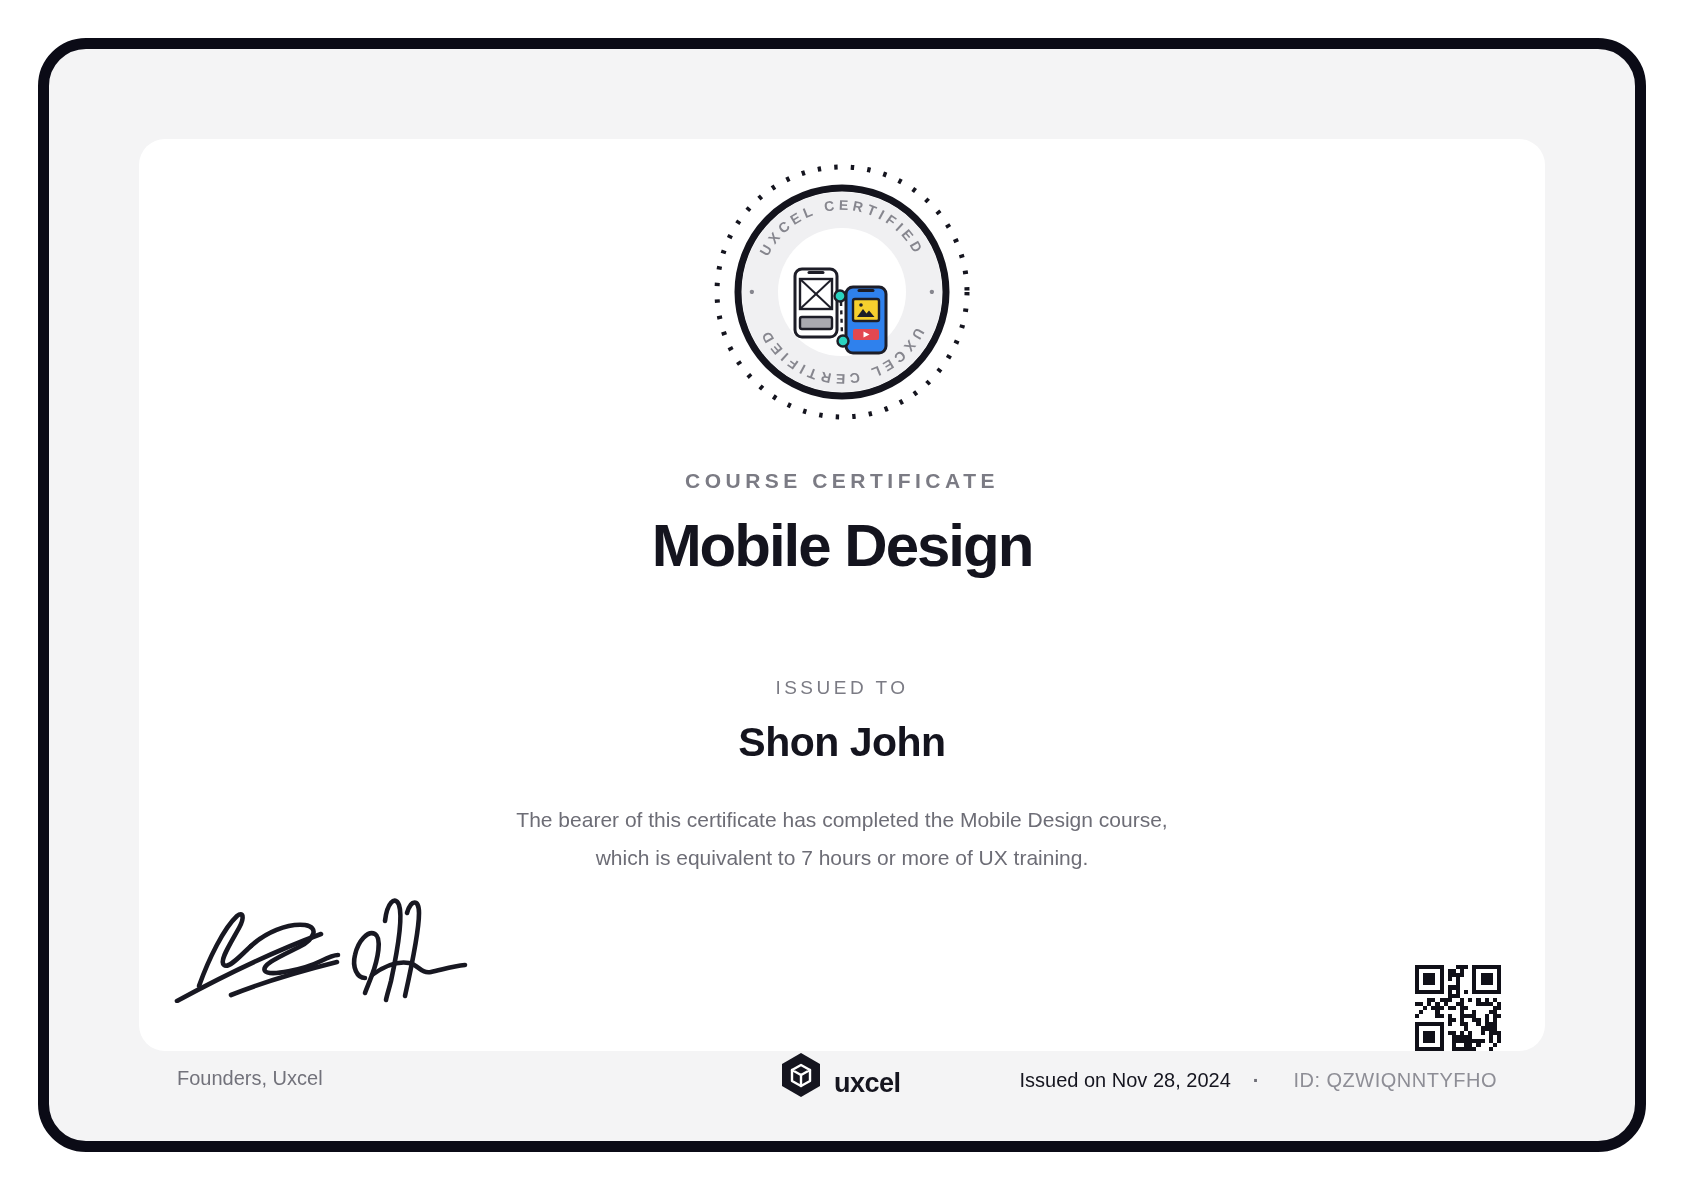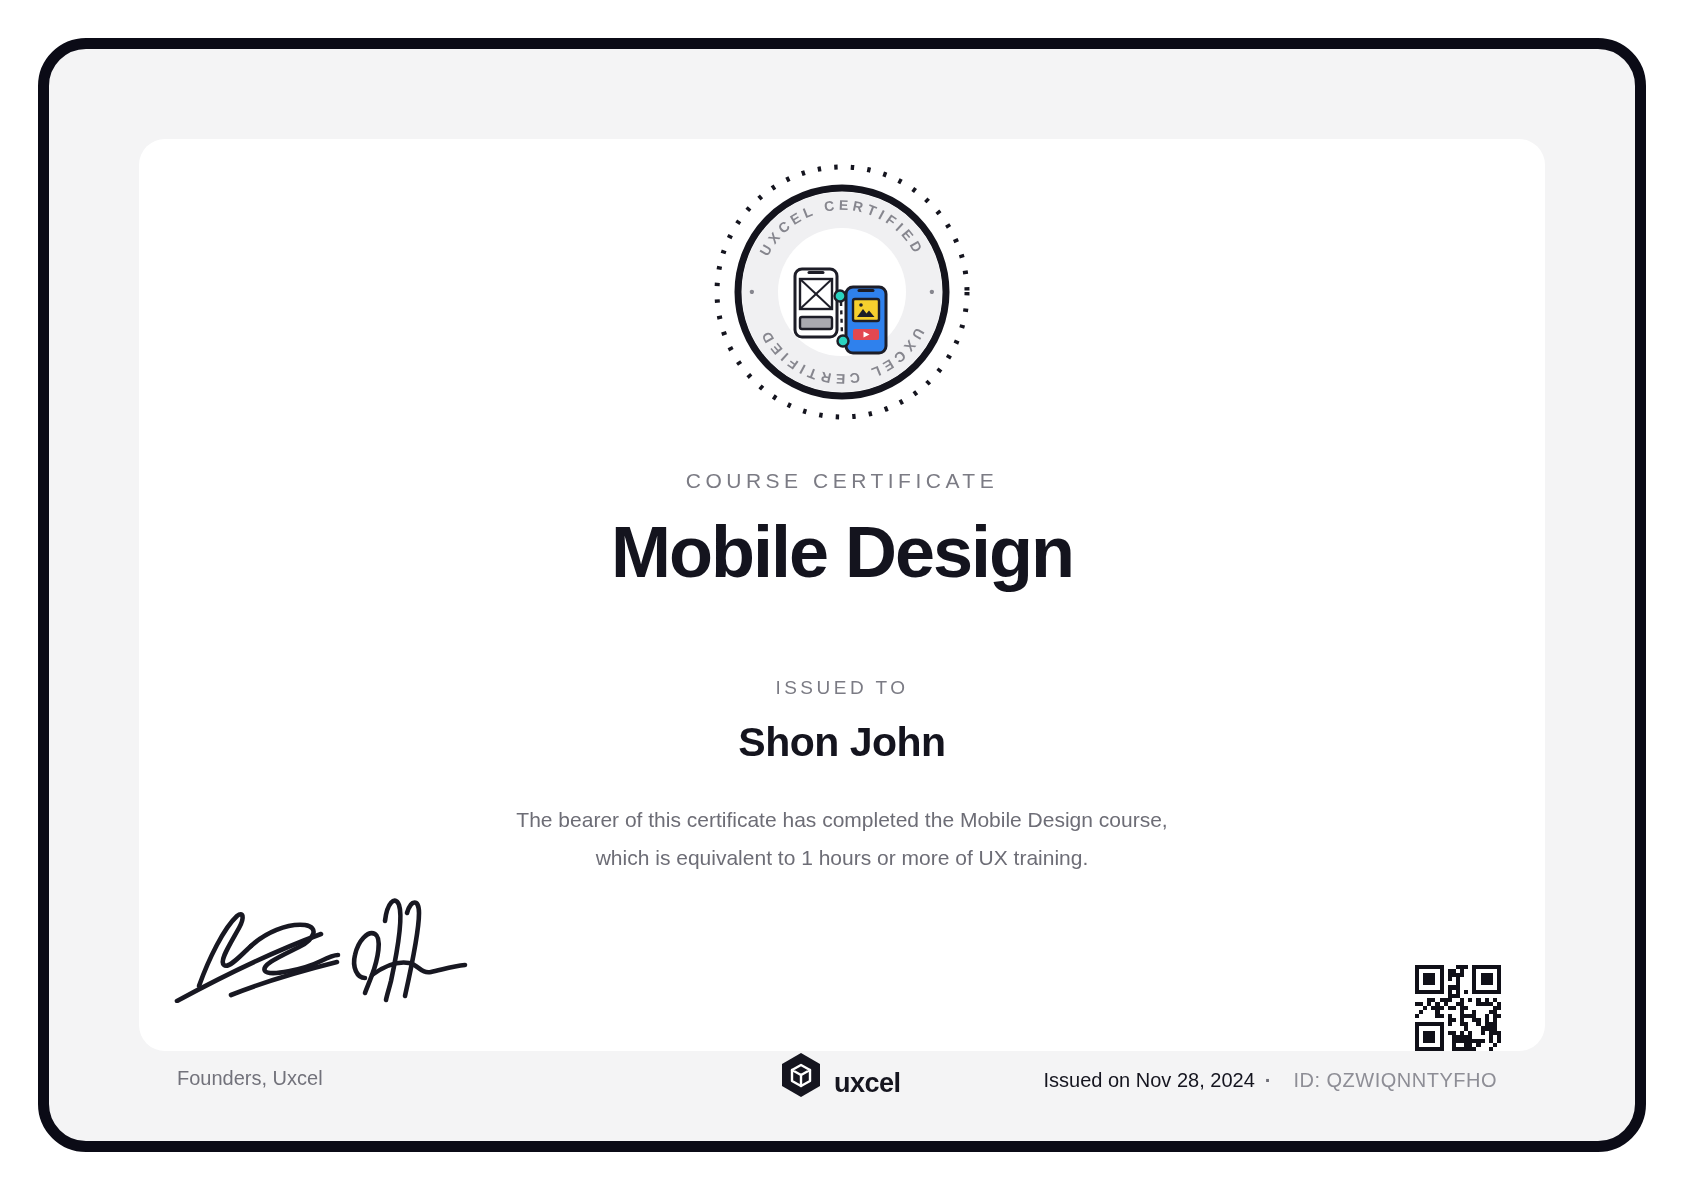--- a/index.html
+++ b/index.html
@@ -12,25 +12,25 @@
     background: #f4f4f5;
   }
   .panel {
     position: absolute; inset: 90px;
     background: #ffffff;
     border-radius: 26px;
   }
   .centered { position: absolute; left: 0; right: 0; text-align: center; }
   .badge-wrap { position: absolute; left: calc(50% - 135px); top: 18px; width: 270px; height: 270px; }
   .kicker {
-    top: 330px; font-size: 21px; font-weight: 400; letter-spacing: 4.5px;
+    top: 330px; font-size: 21px; font-weight: 700; letter-spacing: 4.5px;
     color: #7b7b84;
   }
   .title {
-    top: 372px; font-size: 72px; font-weight: 800; letter-spacing: -2px;
+    top: 372px; font-size: 60px; font-weight: 800; letter-spacing: -2px;
     color: #14141e;
   }
   .issued-to {
     top: 538px; font-size: 19px; font-weight: 400; letter-spacing: 3.5px;
     color: #7b7b84;
   }
   .recipient {
     top: 580px; font-size: 41px; font-weight: 800; letter-spacing: -0.5px;
     color: #14141e;
   }
@@ -39,21 +39,21 @@
   }
   .signatures { position: absolute; left: 30px; top: 744px; width: 310px; height: 120px; }
   .founders {
     position: absolute; left: 38px; top: 928px; font-size: 20px; color: #72727b;
   }
   .brand { position: absolute; left: calc(50% - 64px); top: 912px; width: 160px; height: 48px;
     display: flex; align-items: flex-end; gap: 10px; }
   .brand-name { font-size: 27px; font-weight: 800; letter-spacing: -0.5px; color: #15151f; }
   .issue-line {
     position: absolute; right: 48px; top: 930px; font-size: 20px; color: #15151f;
-    display: flex; align-items: flex-end; gap: 10px;
+    display: flex; align-items: flex-end; gap: 22px;
   }
   .issue-line .sep { color: #6d6d76; font-weight: 700; }
   .issue-line .cert-id { color: #8e8e96; letter-spacing: 0.5px; margin-left: 12px; }
   .qr { position: absolute; right: 44px; top: 826px; width: 86px; height: 86px; }
   .ring-text { font-size: 14px; font-weight: 700; letter-spacing: 4px; fill: #86868e; }
   .ring-dot { font-size: 15px; font-weight: 700; fill: #86868e; }
 </style>
 </head>
 <body>
 
@@ -107,21 +107,21 @@
           </g>
         </svg>
       </div>
 
       <div class="centered kicker">COURSE CERTIFICATE</div>
       <div class="centered title">Mobile Design</div>
       <div class="centered issued-to">ISSUED TO</div>
       <div class="centered recipient">Shon John</div>
       <div class="centered description">
         <div>The bearer of this certificate has completed the Mobile Design course,</div>
-        <div>which is equivalent to 1 hours or more of UX training.</div>
+        <div>which is equivalent to 7 hours or more of UX training.</div>
       </div>
 
       <svg class="signatures" viewBox="0 0 310 120">
         <g fill="none" stroke="#181822" stroke-width="4.6" stroke-linecap="round" stroke-linejoin="round">
           <path d="M8 118 C45 98 100 70 152 51"></path>
           <path d="M30 103 C40 75 55 45 68 33 C74 28 76 34 70 45 C60 63 50 78 55 82 C60 86 72 72 82 63"></path>
           <path d="M82 63 C96 50 118 40 136 42 C150 44 146 56 130 64 C110 74 92 82 96 88 C100 94 136 86 152 78 C160 74 165 72 169 72"></path>
           <path d="M62 112 C92 100 132 88 168 79"></path>
           <path d="M196 95 C188 95 183 84 186 72 C189 58 199 47 206 51 C213 55 209 76 203 92 C200 100 197 107 196 110"></path>
           <path d="M216 38 C218 20 226 12 230 22 C234 34 228 70 222 98 C220 106 218 112 217 117"></path>

